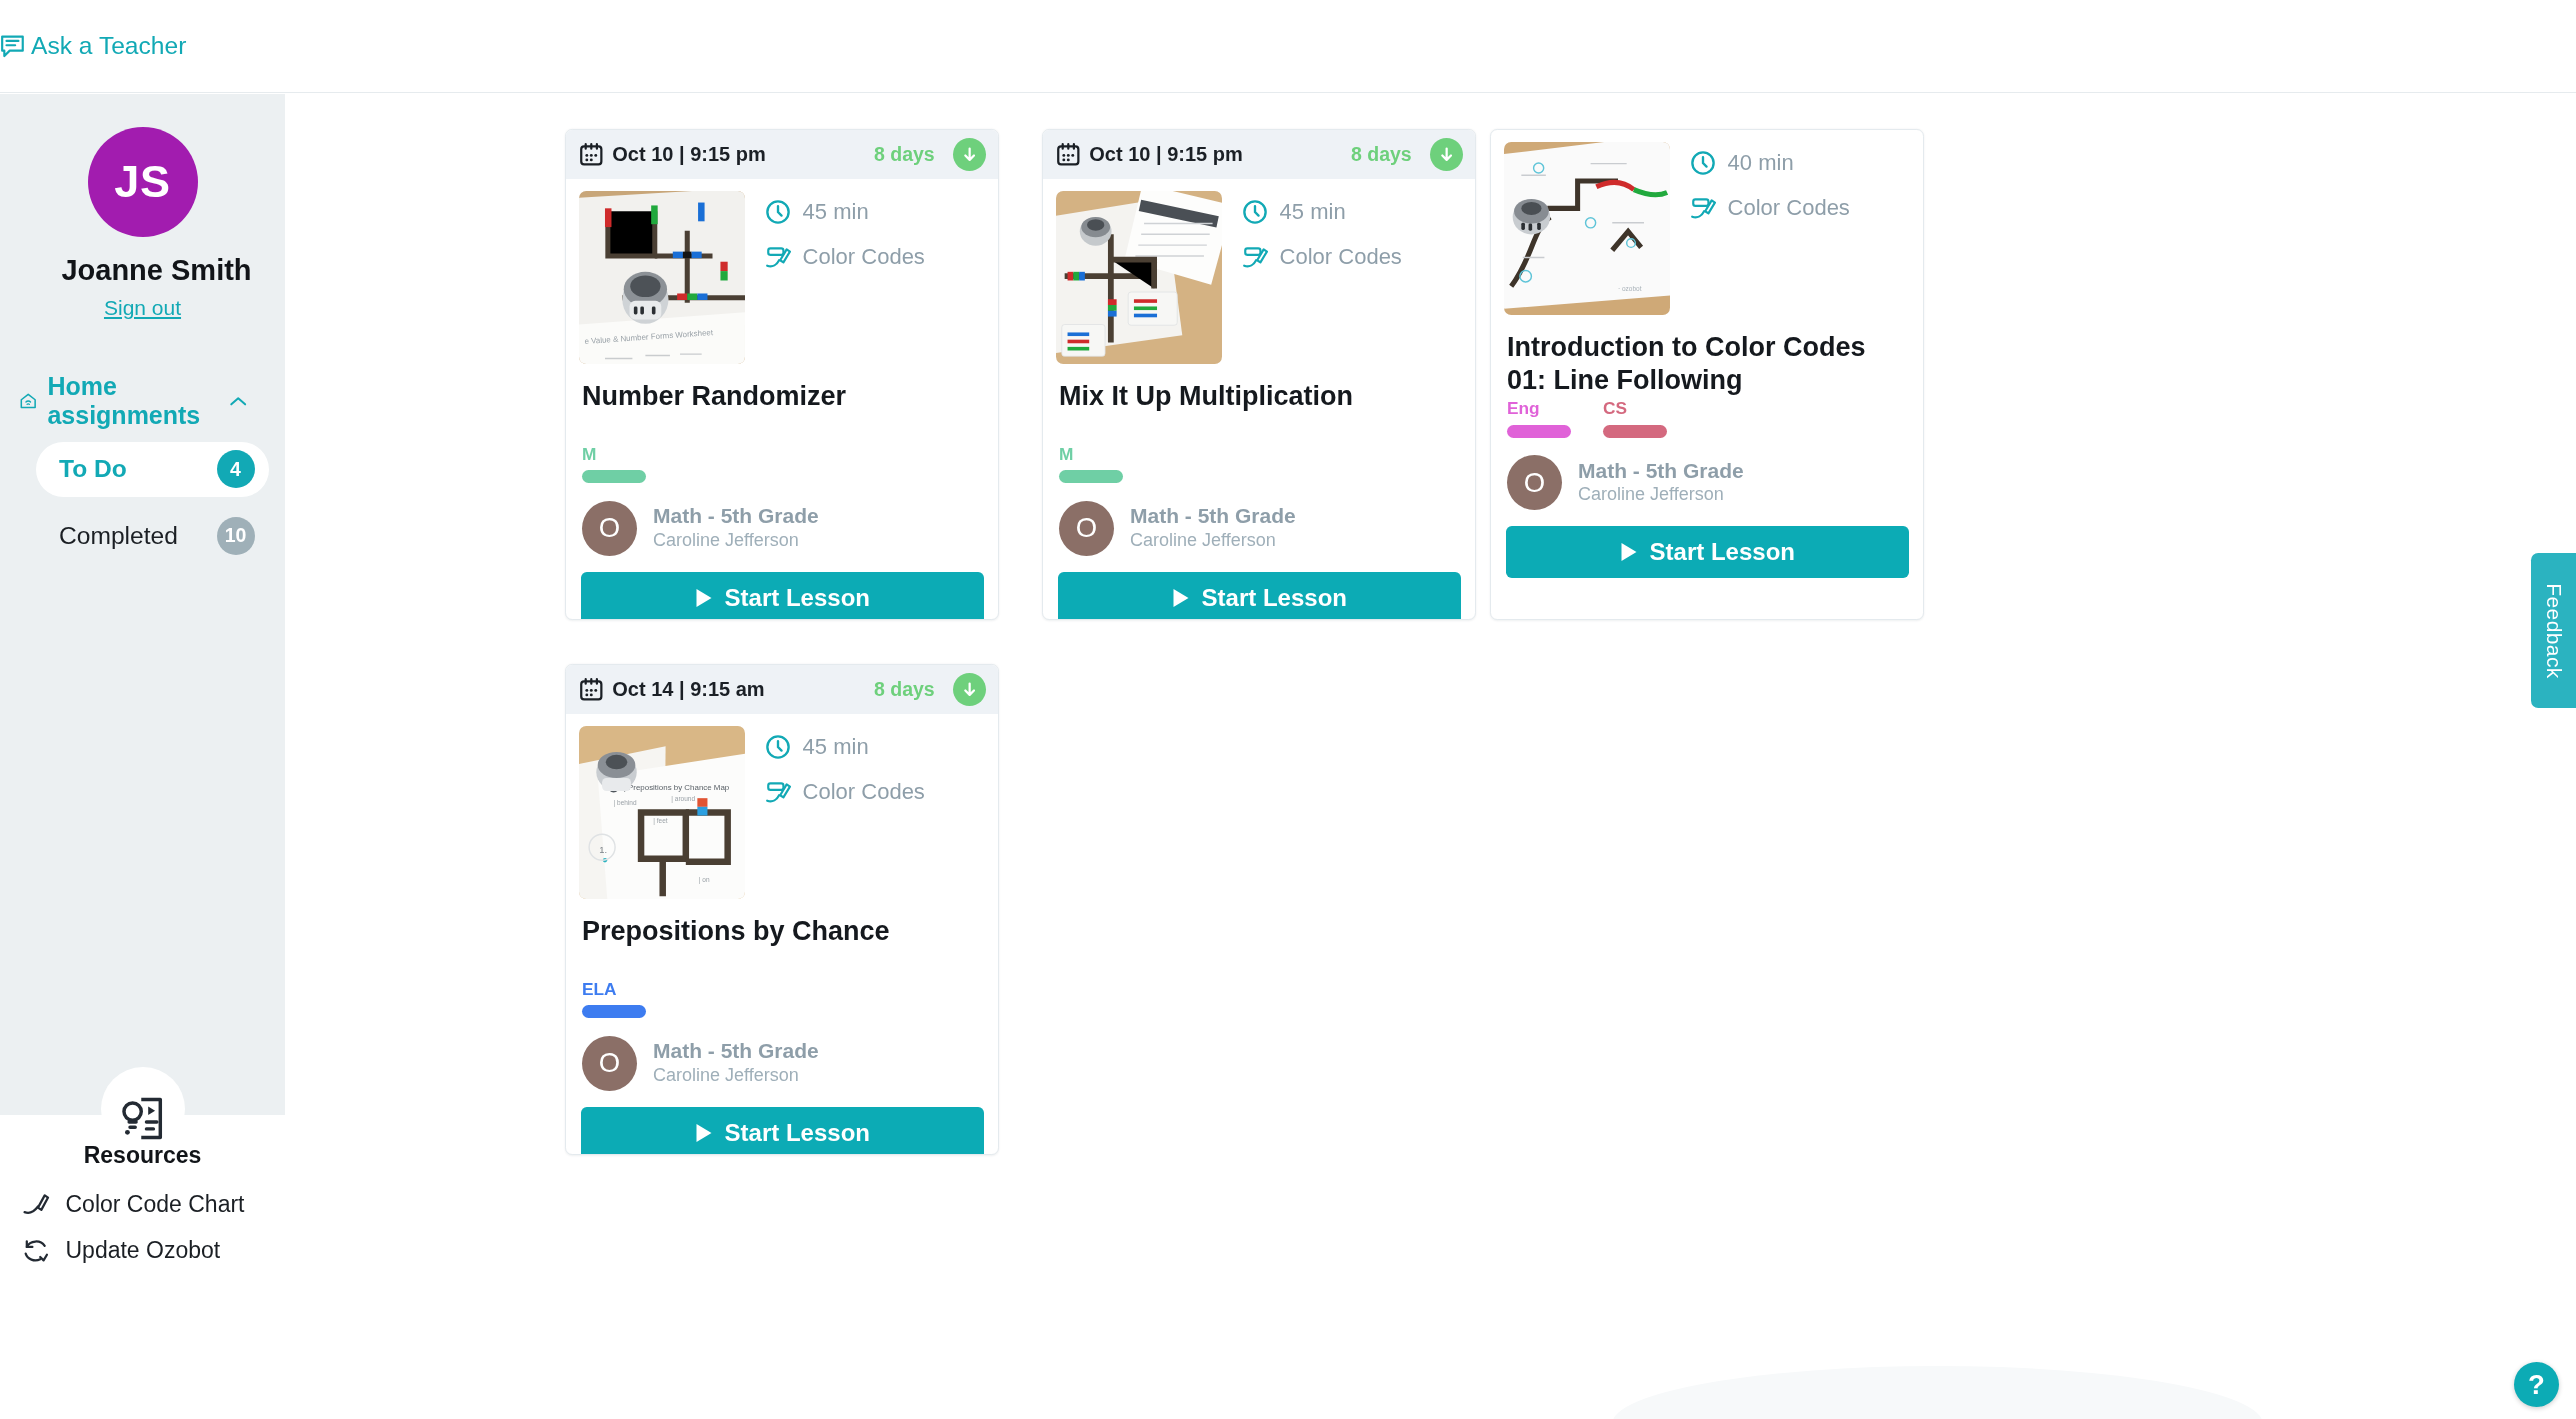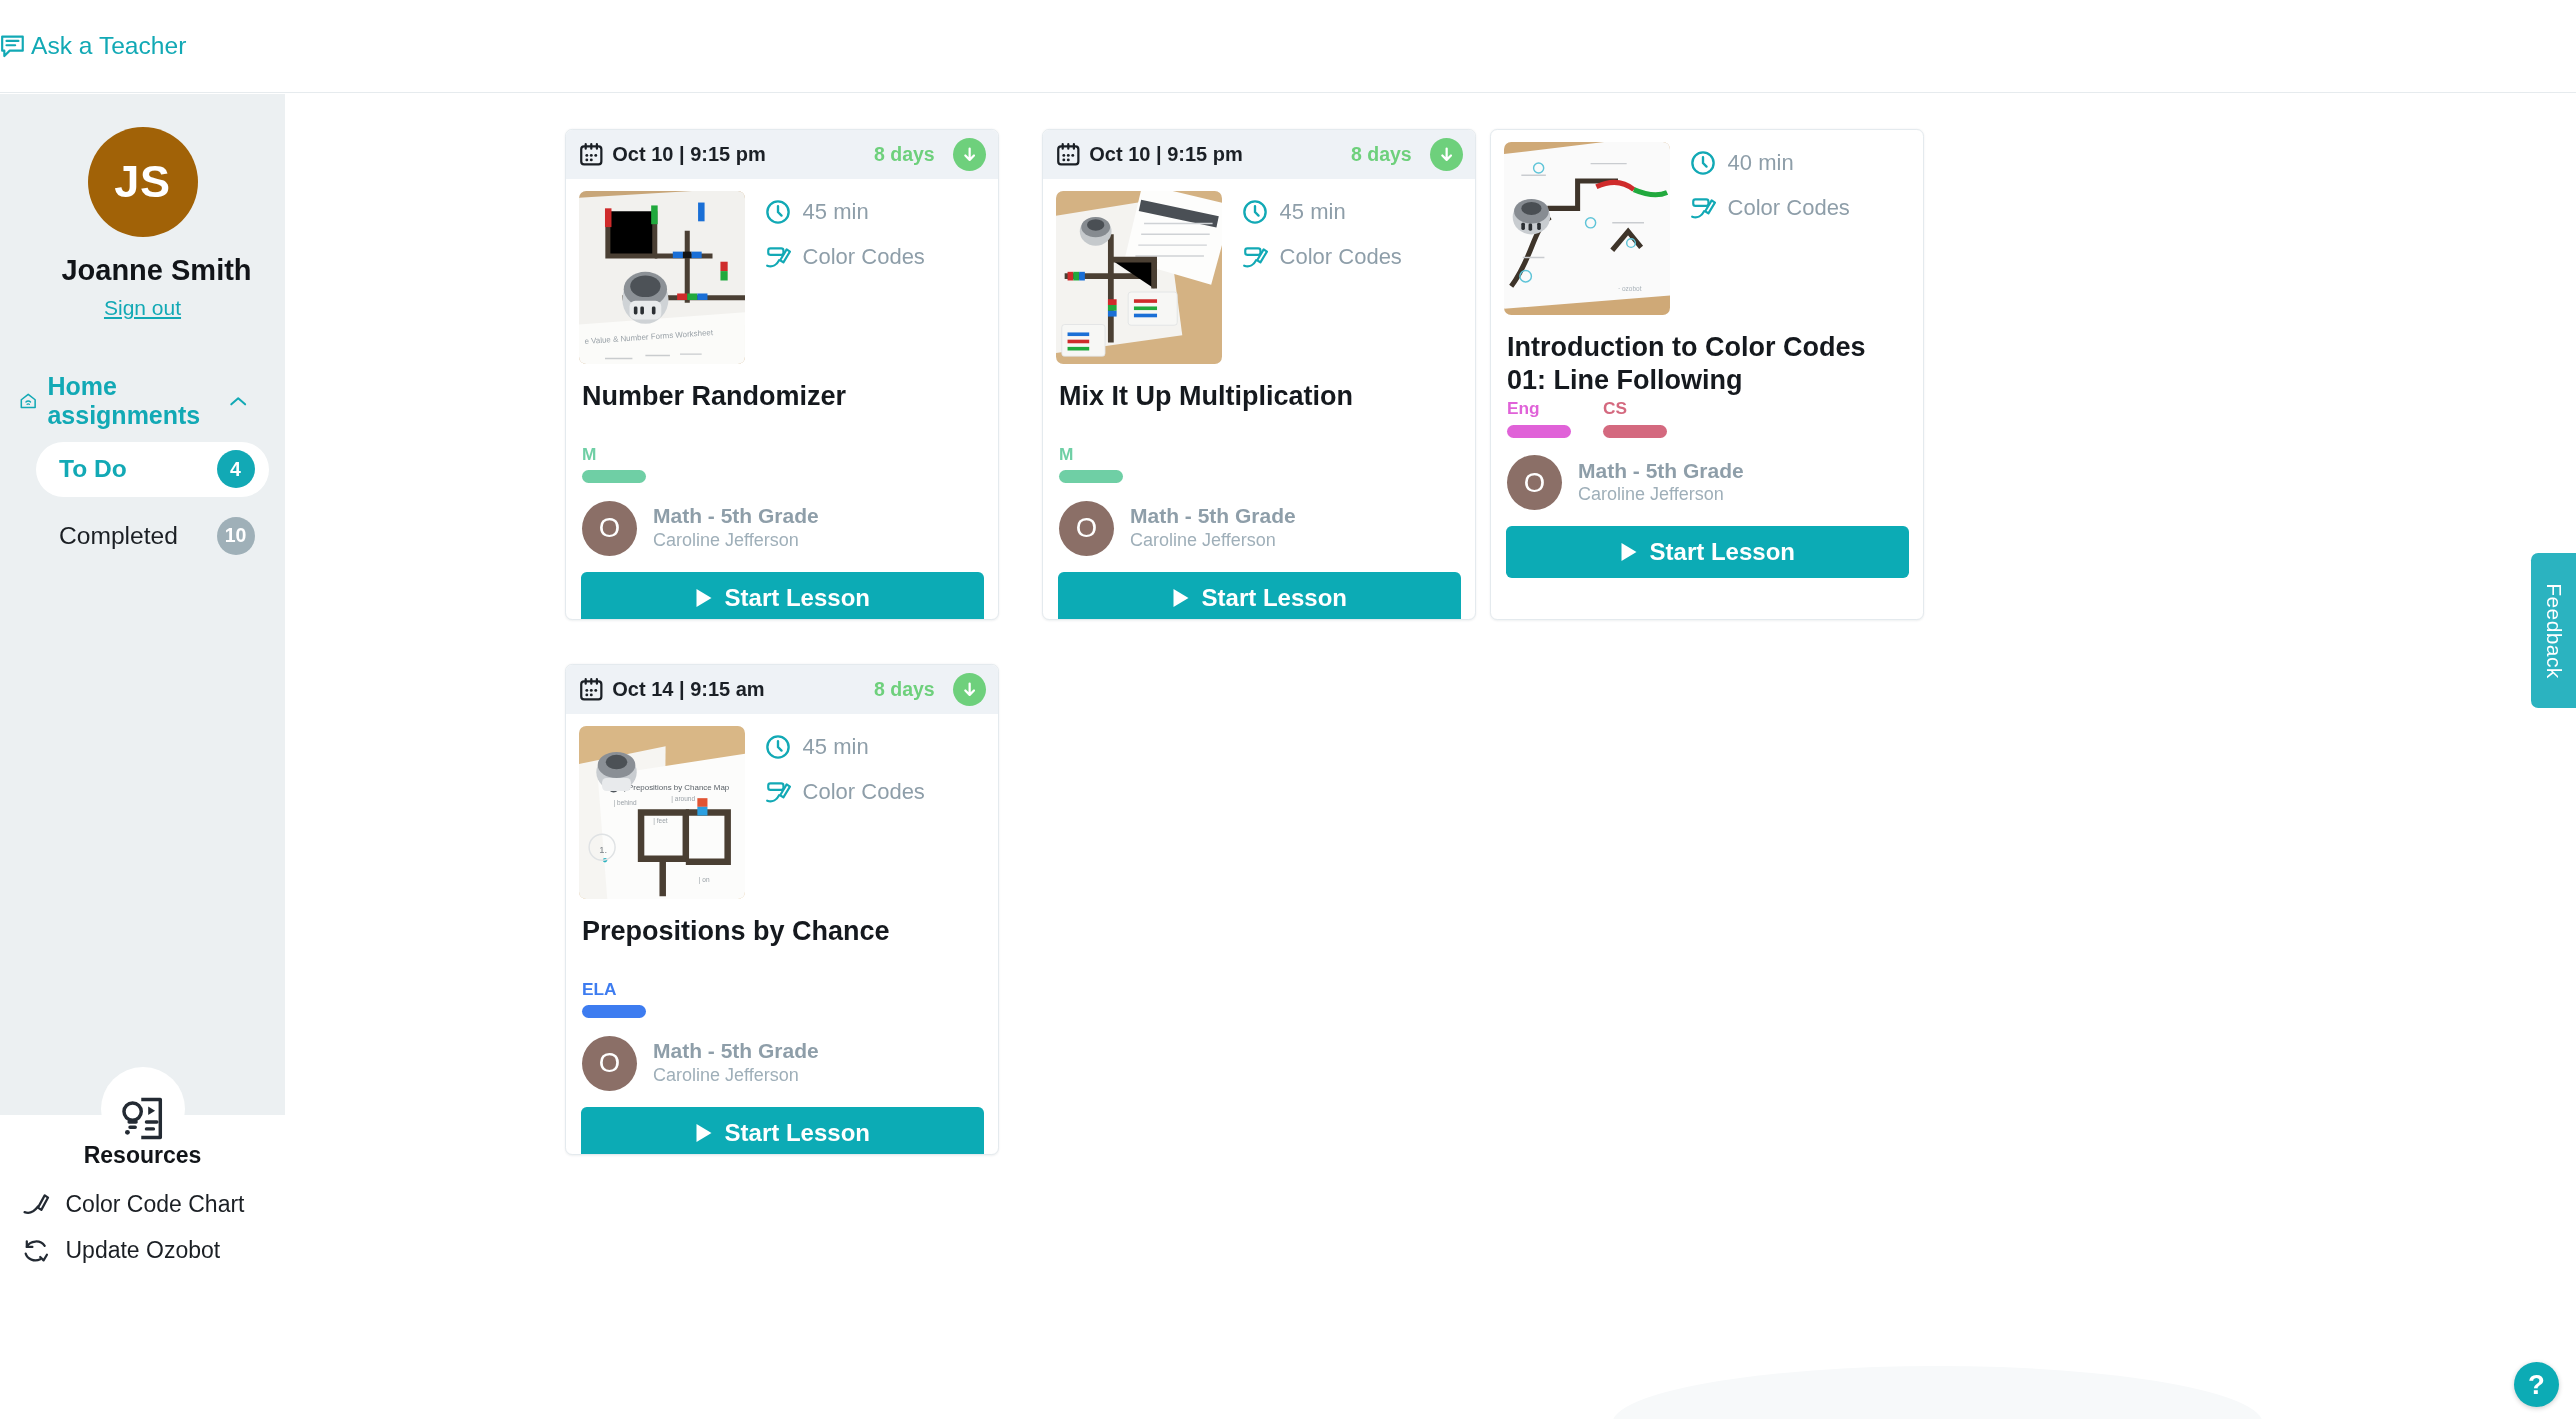--- a/index.html
+++ b/index.html
@@ -32,21 +32,21 @@
     cursor: pointer;
   }
 
   
   .sidebar {
     position: absolute; left: 0; top: 94px; width: 285px; height: 1019px;
     background: #ecf0f2;
   }
   .avatar-big {
     width: 110px; height: 110px; border-radius: 50%;
-    background: #a16207; color: #fff;
+    background: #a21caf; color: #fff;
     display: flex; align-items: center; justify-content: center;
     font-size: 45px; font-weight: 700; letter-spacing: 0.7px;
     margin: 33px auto 0;
   }
   .user-name {
     text-align: center; font-size: 29px; font-weight: 700; color: #111418;
     margin-top: 17.3px;
     margin-left: 28px;
   }
   .sign-out {

